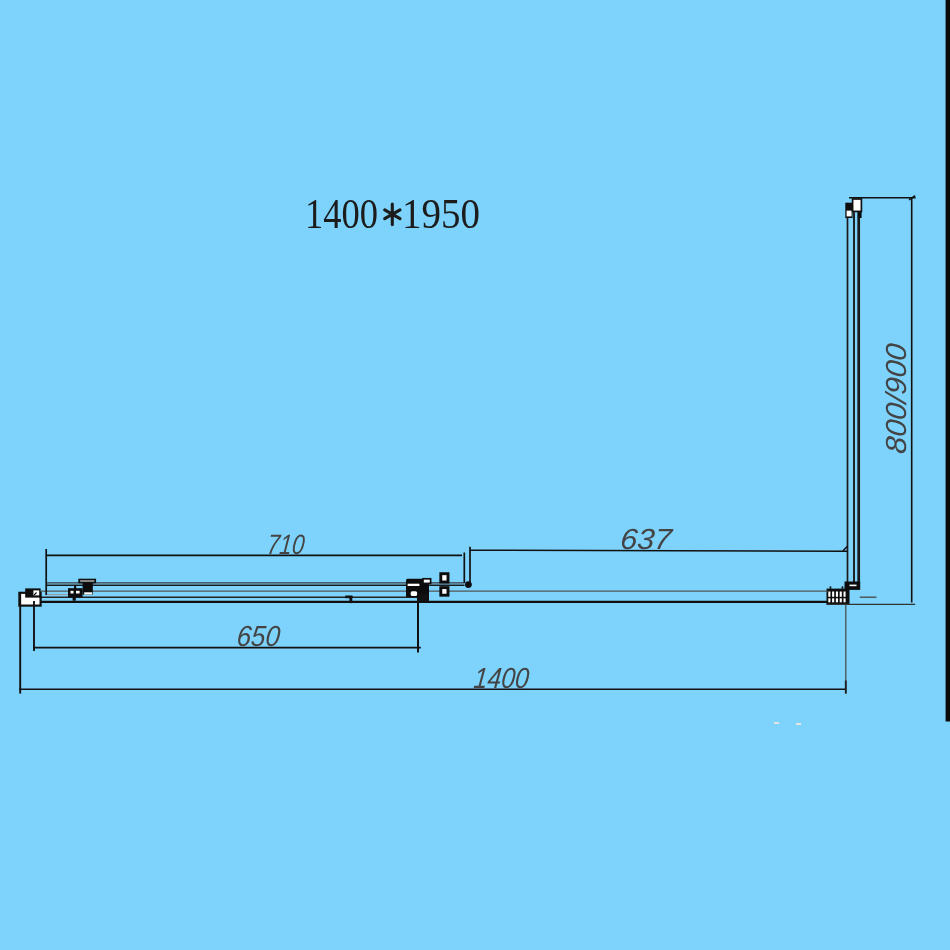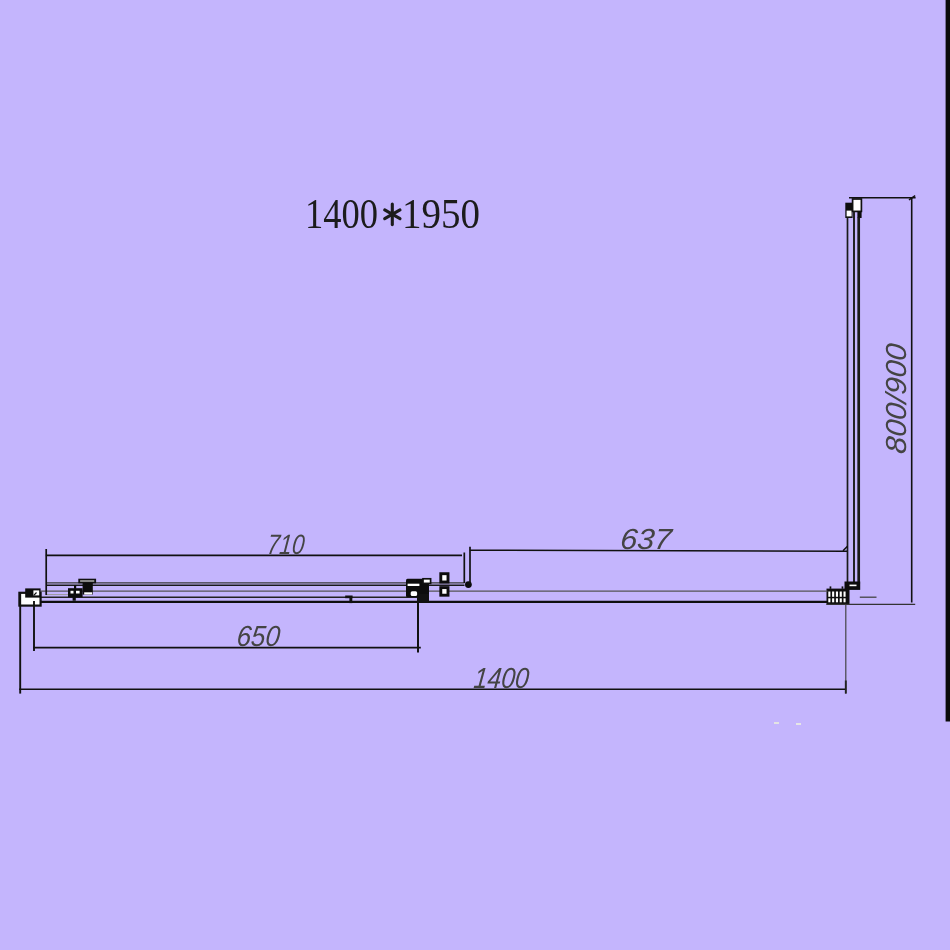--- a/index.html
+++ b/index.html
@@ -1,16 +1,16 @@
 <!DOCTYPE html>
 <html><head>
 <meta charset="utf-8">
 <style>
   html,body{margin:0;padding:0;background:#ffffff;}
-  .page{position:relative;width:950px;height:950px;background:#c4b5fd;overflow:hidden;}
+  .page{position:relative;width:950px;height:950px;background:#7dd3fc;overflow:hidden;}
   svg{position:absolute;left:0;top:0;filter:blur(0.35px);}
   text{font-family:"Liberation Sans",sans-serif;}
   .ser{font-family:"Liberation Serif",serif;}
 </style>
 </head>
 <body>
 <div class="page">
 <svg width="950" height="950" viewBox="0 0 950 950">
 
   <g fill="#1c1c1c">

